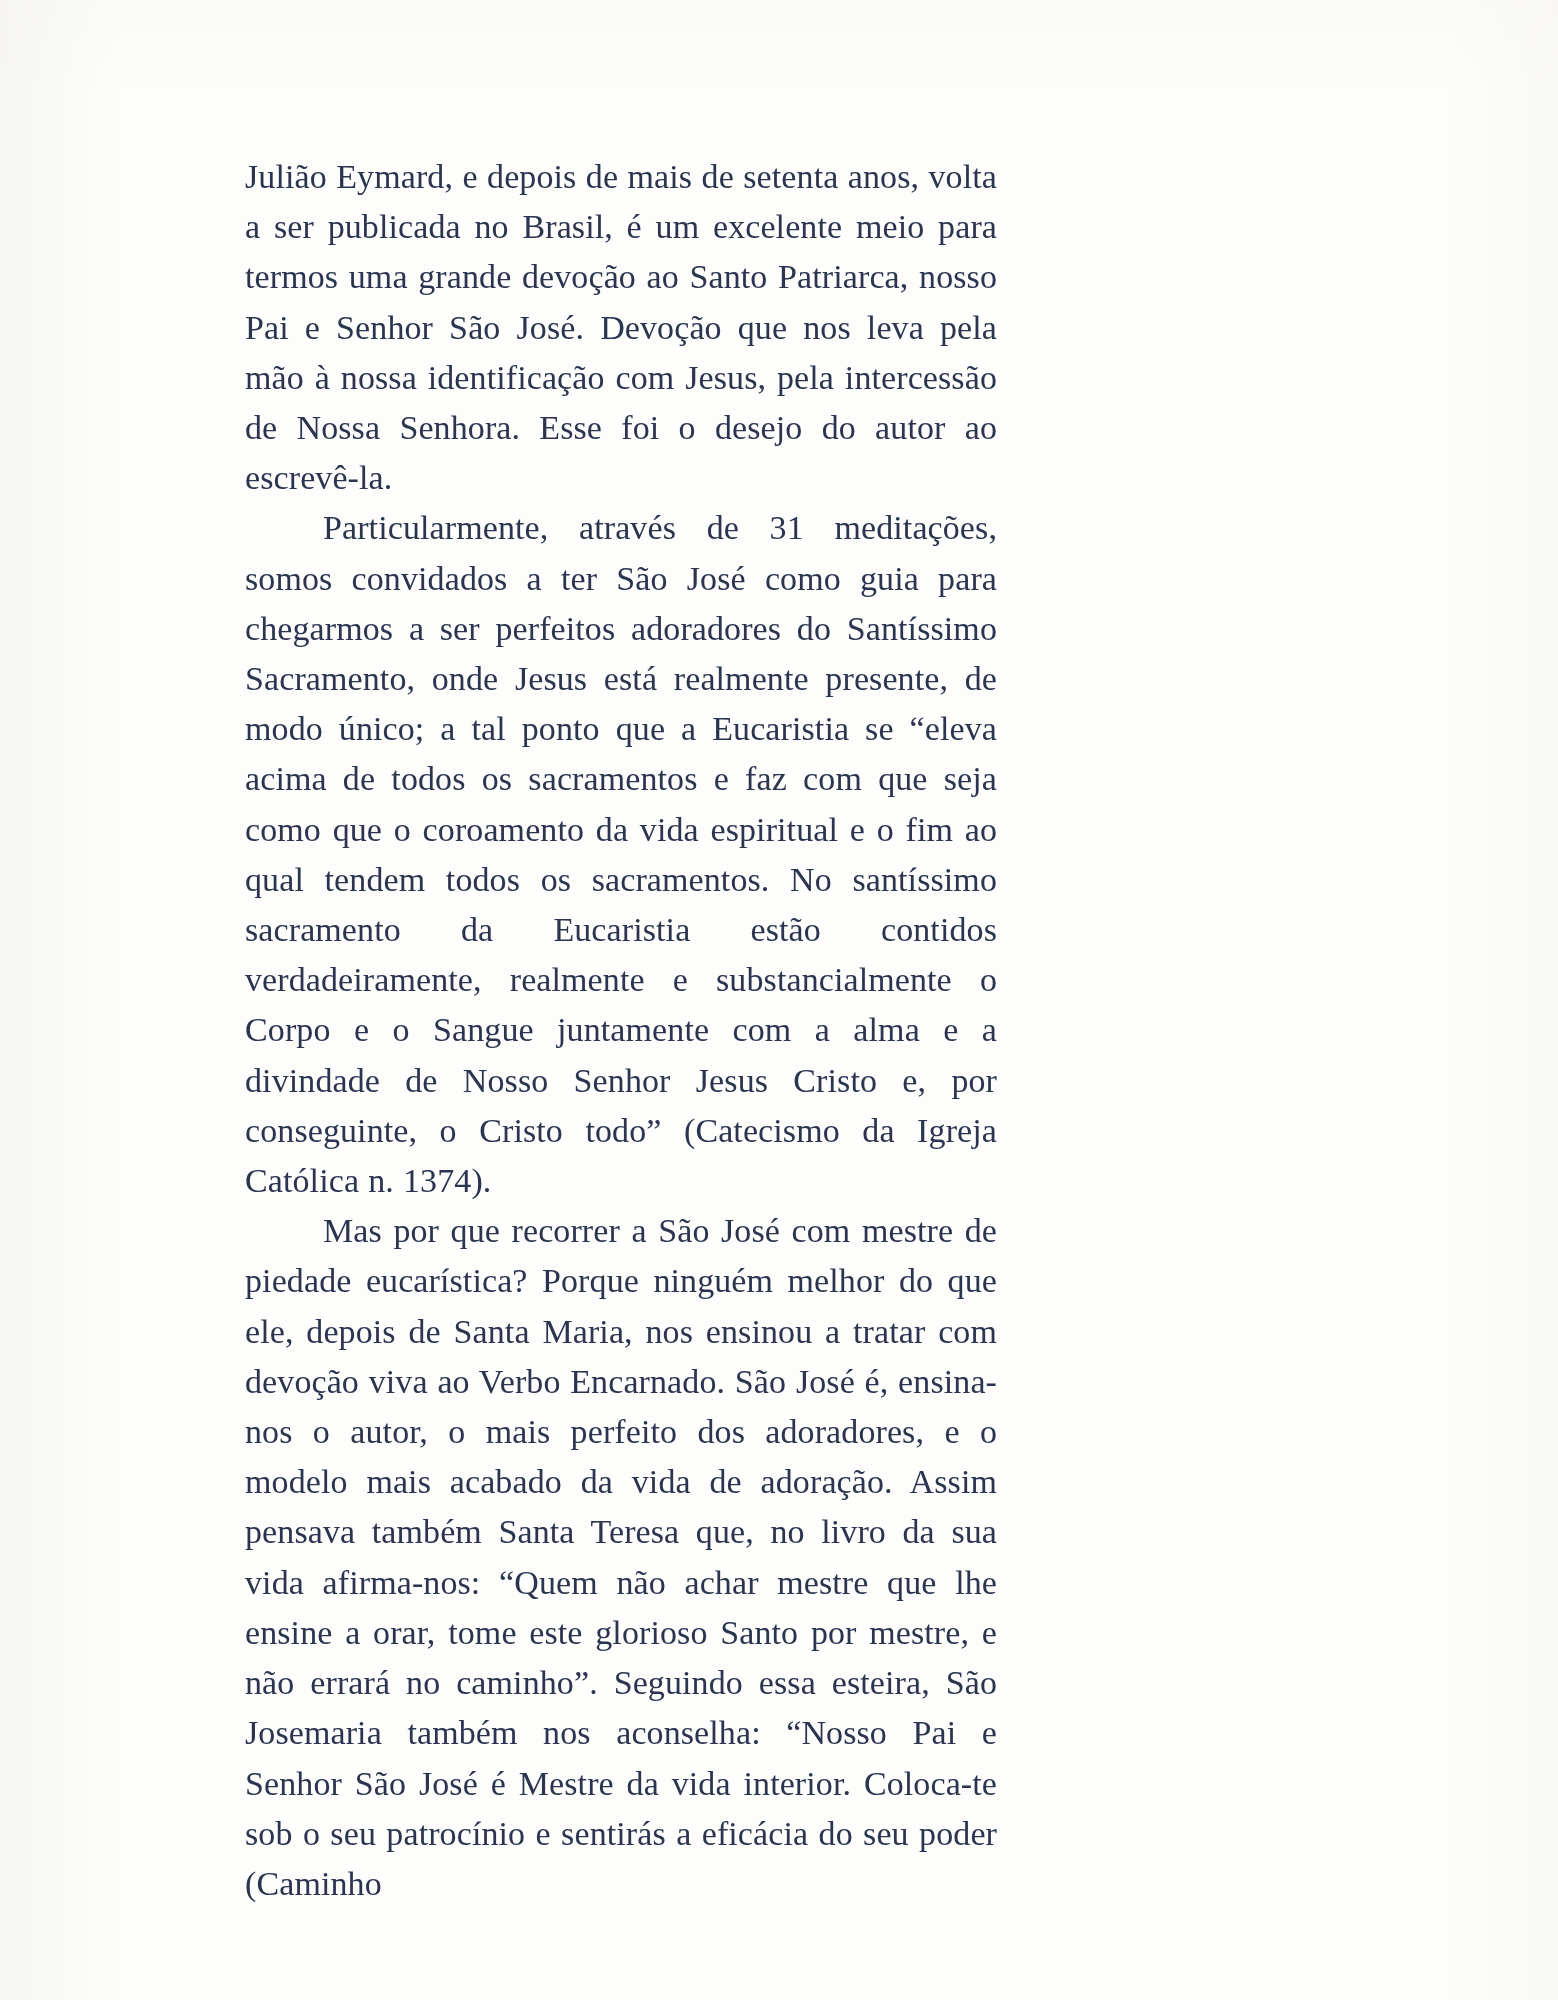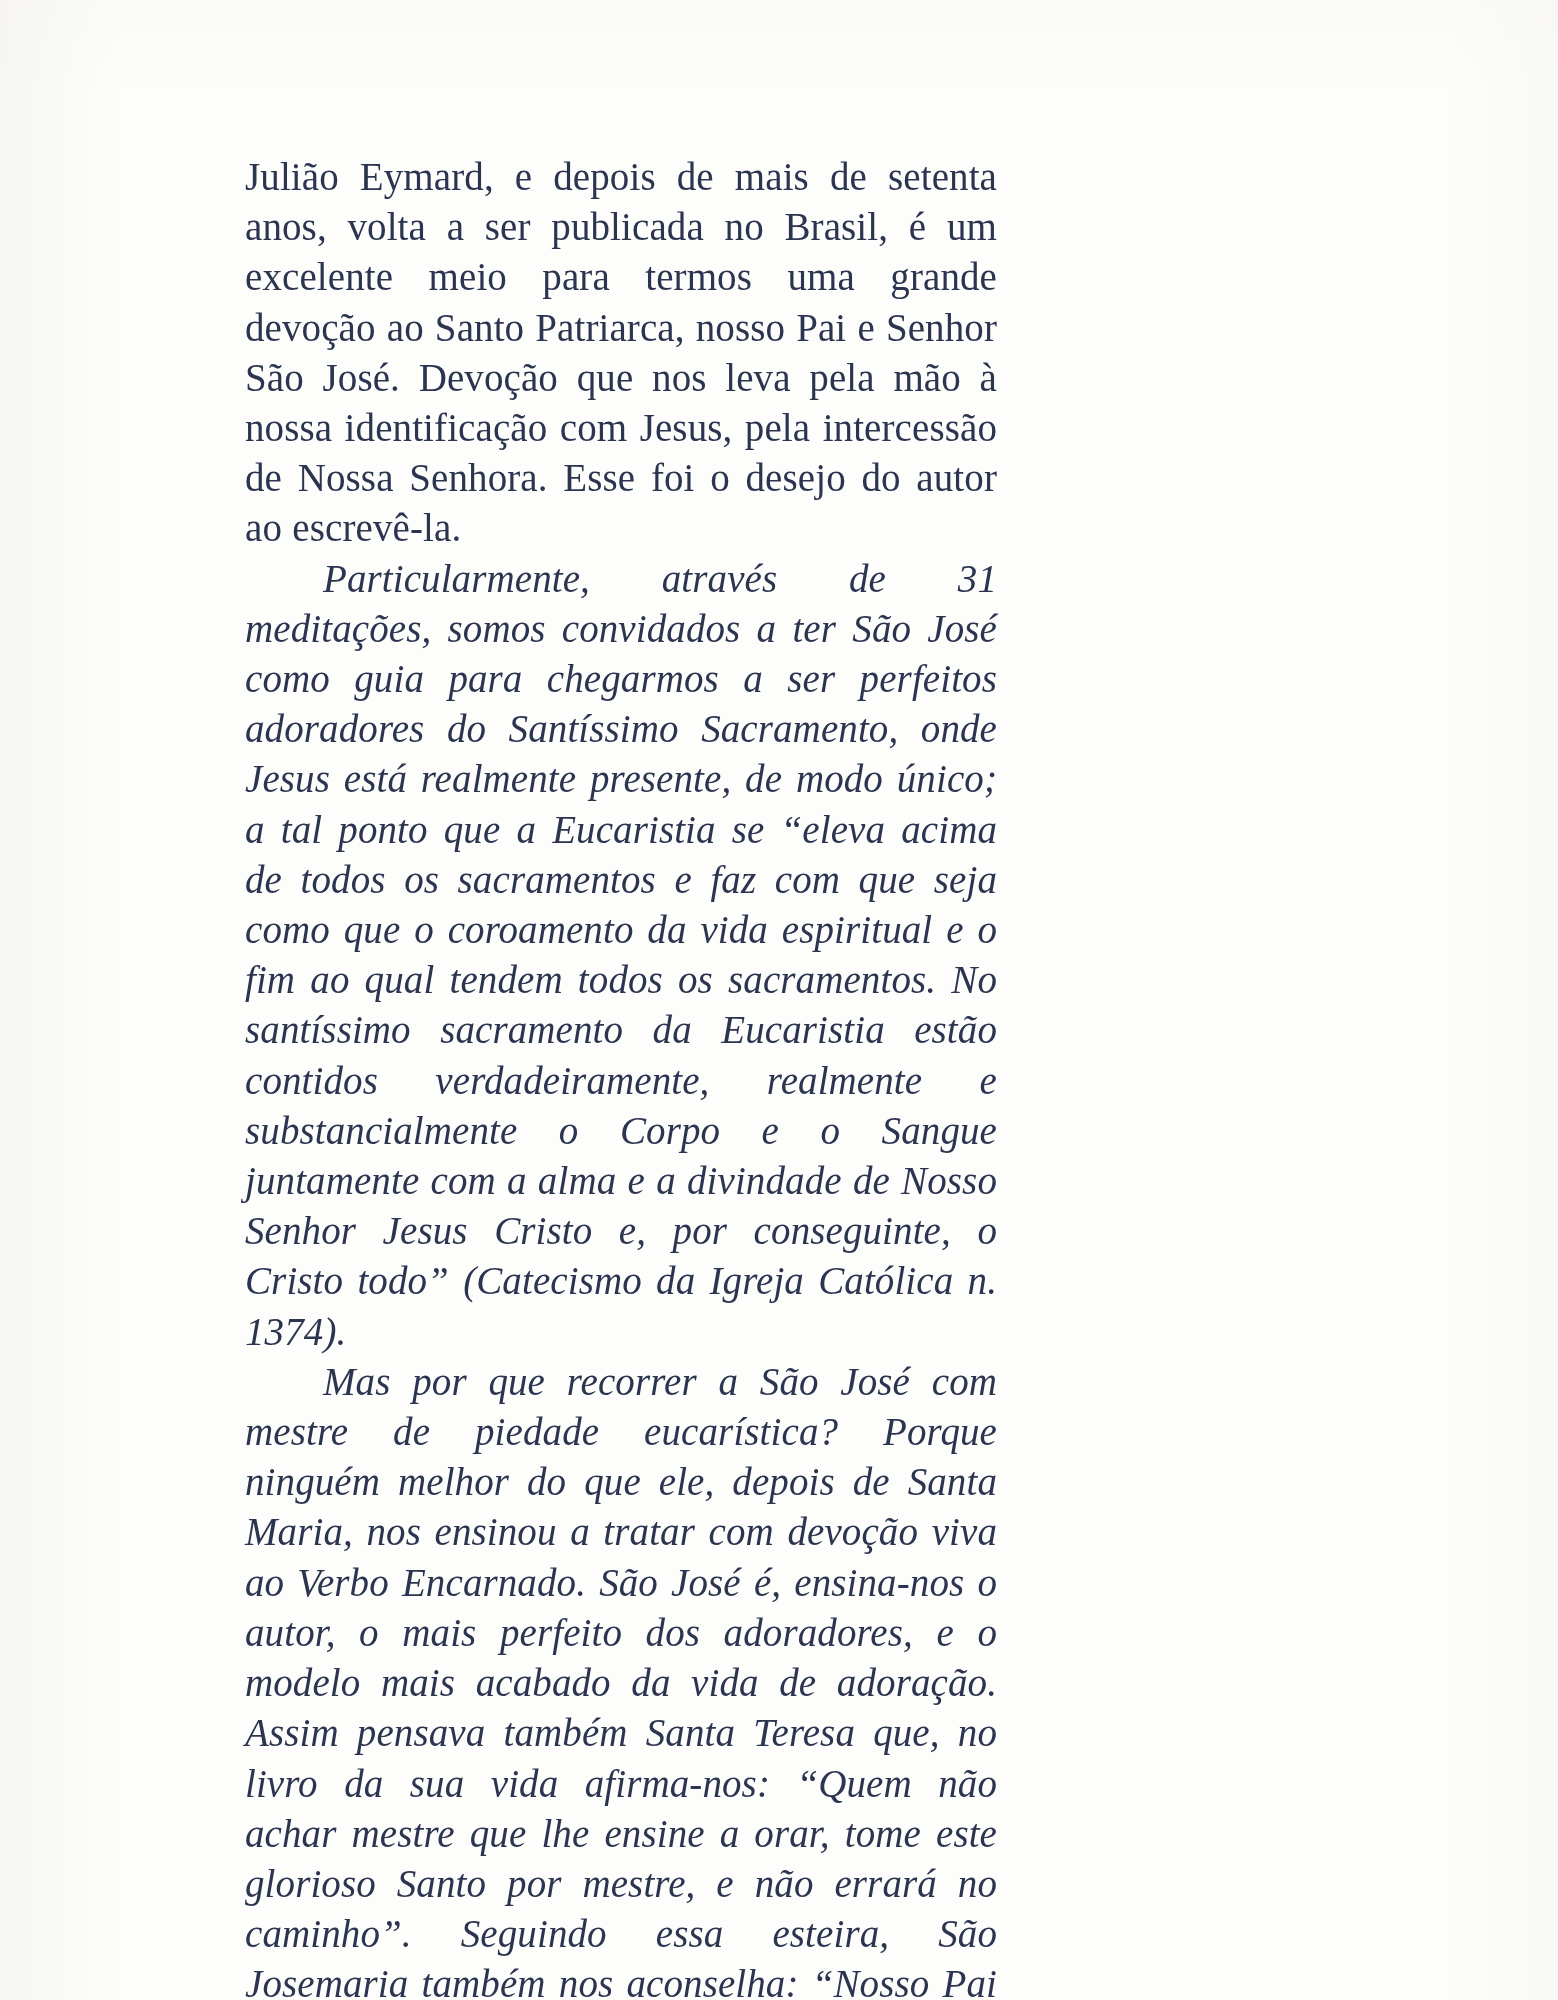--- a/index.html
+++ b/index.html
@@ -32,31 +32,30 @@
   }
   .text-column {
     position: absolute;
     left: 245px;
     top: 152px;
     width: 752px;
   }
   p.body-par {
     margin: 0 0 0 0;
     color: #2c3550;
-    font-size: 39px;
+    font-size: 34px;
     line-height: 50.2px;
     text-align: justify;
     text-justify: inter-word;
     letter-spacing: 0.1px;
     word-spacing: 0.5px;
     -webkit-font-smoothing: antialiased;
   }
   p.body-par.indent {
     text-indent: 78px;
-    font-style: italic;
   }
   p.body-par:last-child {
     text-align: justify;
   }
   
   p.body-par::after {
     content: "";
     display: inline-block;
     width: 100%;
   }

